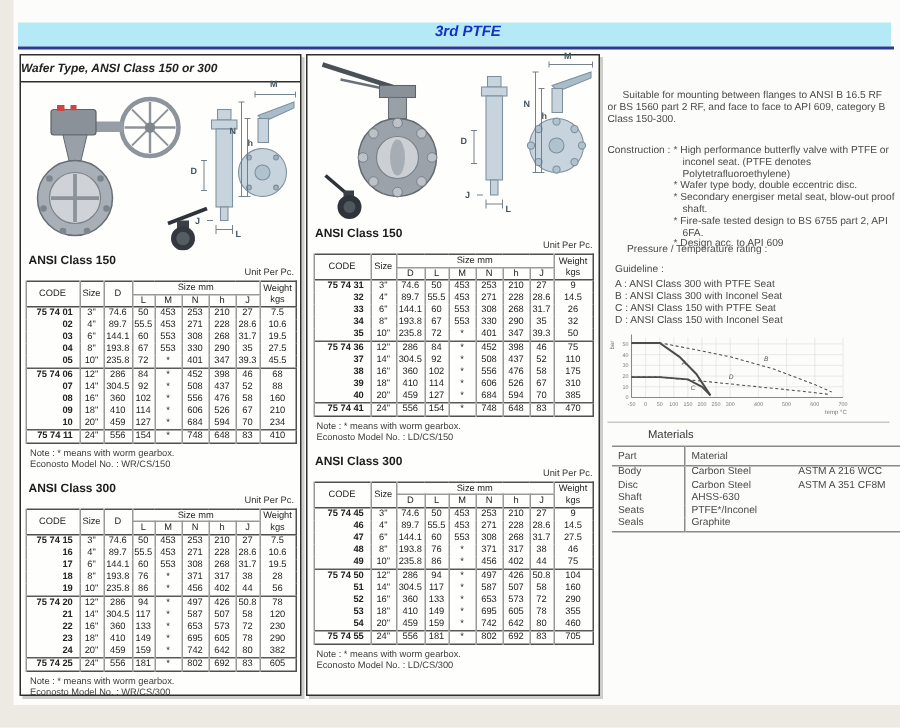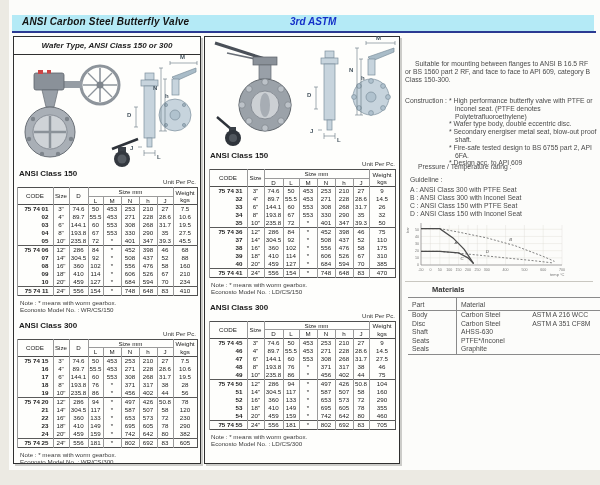--- a/index.html
+++ b/index.html
@@ -7,21 +7,21 @@
   .sheet{position:absolute;left:9px;top:0;width:591px;height:470px;background:#fcfcfa;}
   
   .hbar{position:absolute;left:12px;top:15px;width:582px;height:16px;background:#b4eaf6;}
   .hbar .ttl{position:absolute;left:10px;top:1px;font-size:10px;font-weight:bold;font-style:italic;color:#141414;letter-spacing:.2px;}
   .hbar .ed{position:absolute;left:278px;top:1px;font-size:10px;font-weight:bold;font-style:italic;color:#1430c8;}
   .hline{position:absolute;left:12px;top:31px;width:584px;height:2px;background:#2b3a92;}
   
   .panel{position:absolute;top:36px;height:428px;background:#fefefc;border:1.6px solid #2f2f2f;box-shadow:2px 2px 0 rgba(60,60,55,.25);box-sizing:border-box;}
   .p1{left:13px;width:188px;}
   .p2{left:204px;width:196px;}
-  .ptitle{height:17px;border-bottom:1.4px solid #2f2f2f;text-align:center;font-size:8px;font-weight:bold;font-style:italic;color:#222;line-height:17px;}
+  .ptitle{height:17px;border-bottom:1.4px solid #2f2f2f;text-align:left;font-size:8px;font-weight:bold;font-style:italic;color:#222;line-height:17px;}
   .drawing{position:relative;height:112px;}
   .dimlab{position:absolute;font-size:6px;font-weight:bold;color:#45545f;}
   .secrow{position:relative;height:15px;margin-top:2px;}
   .secrow .sh{position:absolute;left:5px;top:0;font-size:8px;font-weight:bold;color:#1c1c1c;}
   .secrow .un{position:absolute;right:4px;bottom:-1px;font-size:6.2px;color:#333;}
   table.dim{border-collapse:collapse;table-layout:fixed;margin:3px auto 0 auto;border:1px solid #4f4f4f;font-size:6.2px;color:#222;}
   table.dim th{font-weight:normal;border-left:.8px solid #9a9a9a;text-align:center;padding:0;line-height:7.5px;}
   table.dim thead{border-bottom:1px solid #4f4f4f;}
   table.dim th.grp-h{border-bottom:.8px solid #9a9a9a;}
   table.dim td{border-left:.8px solid #9a9a9a;text-align:center;height:8px;line-height:8px;padding:0;white-space:nowrap;overflow:hidden;}
@@ -34,35 +34,34 @@
   .constr{left:405px;top:97px;width:194px;display:flex;}
   .constr .clab{width:44px;flex:none;}
   ul.stars{list-style:none;margin:0;padding:0;flex:1;line-height:7.8px;}
   ul.stars li{padding-left:6px;text-indent:-6px;}
   ul.stars li::before{content:"* ";}
   .ptlab{left:418px;top:163px;}
   .guide{left:410px;top:176px;width:185px;}
   ul.plain{list-style:none;margin:2px 0 0 0;padding:0;line-height:7.8px;}
   .chartbox{position:absolute;left:404px;top:219px;width:168px;height:62px;}
   .mhr{position:absolute;left:405px;top:281px;width:188px;height:0;border-top:.8px solid #c9c7c0;}
-  .mlab{left:408px;top:286px;font-weight:bold;font-size:7.5px;color:#333;padding-left:24px;}
+  .mlab{left:408px;top:286px;font-weight:normal;font-size:7.5px;color:#333;padding-left:24px;}
   table.mat{position:absolute;left:408px;top:297px;border-collapse:collapse;table-layout:fixed;font-size:6.8px;color:#4a4a4a;border-top:1px solid #8a8a8a;border-bottom:1px solid #8a8a8a;}
   table.mat th{font-weight:normal;text-align:left;border-bottom:.8px solid #8a8a8a;height:12px;padding:0 0 0 4px;}
   table.mat td{height:8.6px;line-height:8.6px;padding:0 0 0 4px;white-space:nowrap;}
   table.mat .div{border-left:.8px solid #8a8a8a;}
   svg text{font-family:"Liberation Sans",sans-serif;}
 </style>
 </head>
 <body>
 
 <div class="sheet"></div>
 
 <div class="hbar">
-  <span class="ttl">ANSI Carbon Steel Butterfly Valve</span>
-  <span class="ed">3rd ASTM</span>
+  <span class="ed">3rd PTFE</span>
 </div>
 <div class="hline"></div>
 
 <div class="panel p1">
   <div class="ptitle">Wafer Type, ANSI Class 150 or 300</div>
   <div class="drawing">
     <svg width="184" height="112" viewBox="0 0 184 112">
 
       <circle cx="86" cy="30" r="19" fill="none" stroke="#8d949b" stroke-width="3"></circle>
       <line x1="86" y1="13" x2="86" y2="47" stroke="#8d949b" stroke-width="1.6"></line>

